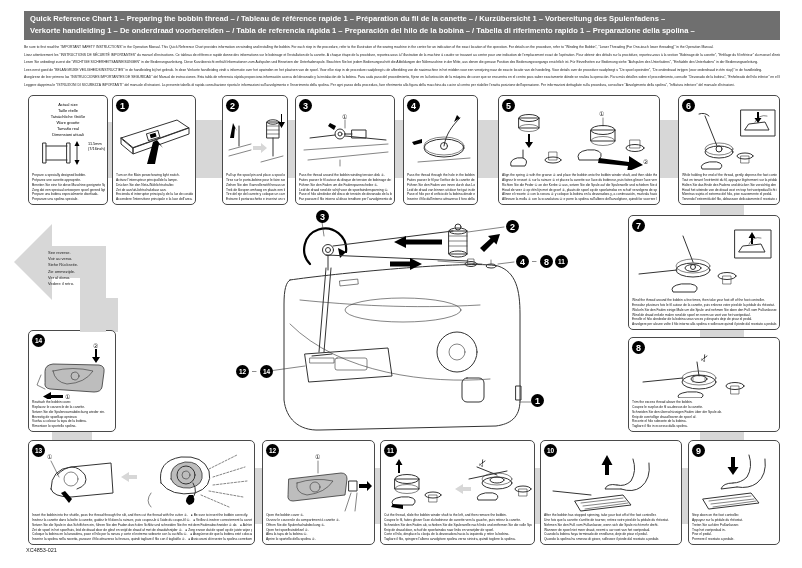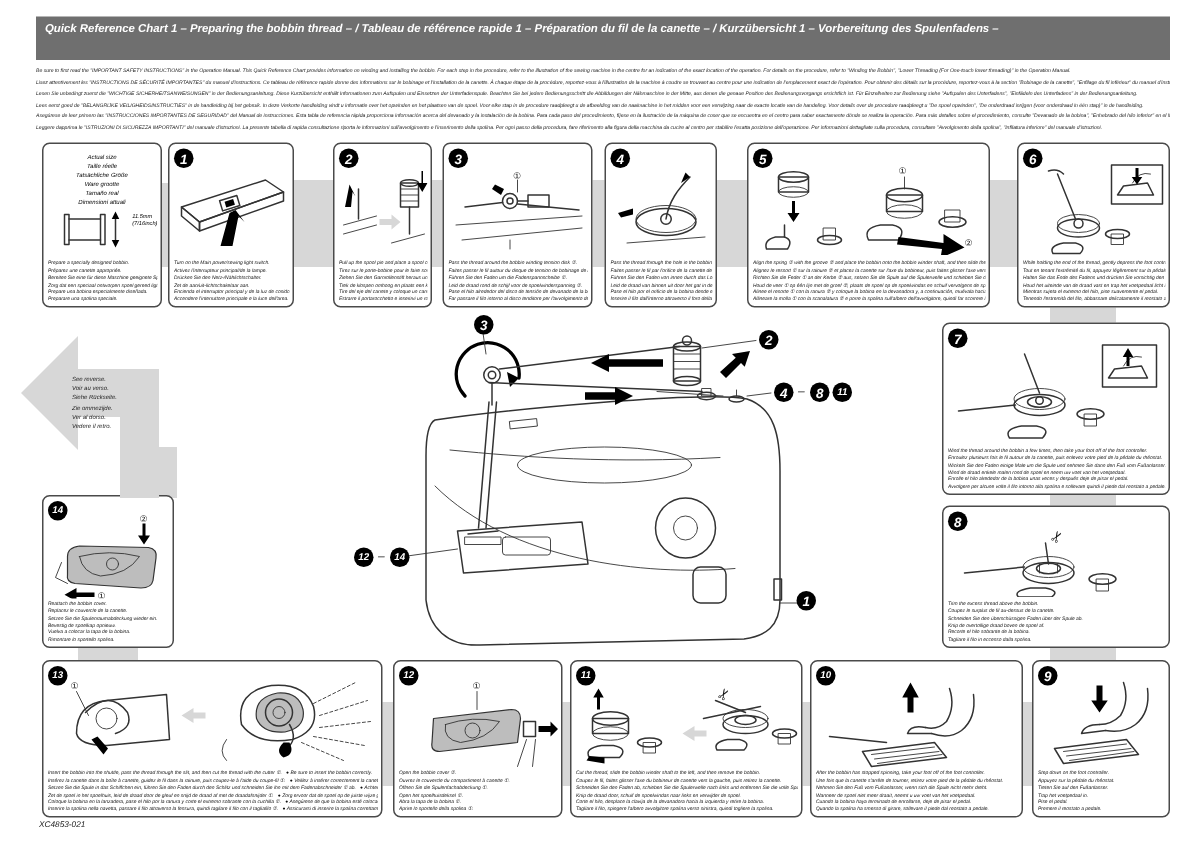--- a/index.html
+++ b/index.html
@@ -1,16 +1,16 @@
 <!DOCTYPE html>
 <html><head>
 <meta charset="utf-8">
 <style>
   html,body{margin:0;padding:0;background:#e8e8e8;}
-  #page{position:relative;width:802px;height:568px;background:#ffffff;font-family:"Liberation Sans",sans-serif;overflow:hidden;font-style:italic;}
+  #page{position:relative;width:802px;height:568px;background:#ffffff;font-family:"Liberation Sans",sans-serif;overflow:hidden;}
   
   #hdr{position:absolute;left:24px;top:11px;width:756px;height:29px;background:#6f6f6f;color:#fff;
        font-weight:bold;font-size:7.6px;line-height:12px;padding:2px 6px;box-sizing:border-box;white-space:nowrap;overflow:hidden;}
   
   #intro{position:absolute;left:24px;top:44px;width:756px;height:48px;color:#222;}
   #intro div{font-size:3.4px;line-height:7.6px;white-space:nowrap;overflow:hidden;}
   
   .box{position:absolute;border:1px solid #4a4a4a;border-radius:5px;background:#fff;box-sizing:border-box;overflow:hidden;}
   .badge{position:absolute;top:3px;left:3px;width:13px;height:13px;border-radius:50%;background:#000;color:#fff;
          font-weight:bold;font-size:9px;display:flex;align-items:center;justify-content:center;z-index:3;}
@@ -41,20 +41,21 @@
   .ddash{position:absolute;font-size:8px;color:#111;z-index:4;}
   #pn{position:absolute;left:26px;top:547px;font-size:5.5px;color:#222;}
 </style>
 </head>
 <body>
 
 <div id="page">
 
   <div id="hdr">
     <div>Quick Reference Chart 1  – Preparing the bobbin thread – / Tableau de référence rapide 1  – Préparation du fil de la canette – / Kurzübersicht 1  – Vorbereitung des Spulenfadens –</div>
+    <div>Verkorte handleiding 1  – De onderdraad voorbereiden – / Tabla de referencia rápida 1  – Preparación del hilo de la bobina – / Tabella di riferimento rapido 1  – Preparazione della spolina –</div>
   </div>
 
   <div id="intro">
     <div>Be sure to first read the "IMPORTANT SAFETY INSTRUCTIONS" in the Operation Manual. This Quick Reference Chart provides information on winding and installing the bobbin. For each step in the procedure, refer to the illustration of the sewing machine in the centre for an indication of the exact location of the operation. For details on the procedure, refer to "Winding the Bobbin", "Lower Threading (For One-touch lower threading)" in the Operation Manual.</div>
     <div>Lisez attentivement les "INSTRUCTIONS DE SÉCURITÉ IMPORTANTES" du manuel d'instructions. Ce tableau de référence rapide donne des informations sur le bobinage et l'installation de la canette. À chaque étape de la procédure, reportez-vous à l'illustration de la machine à coudre se trouvant au centre pour une indication de l'emplacement exact de l'opération. Pour obtenir des détails sur la procédure, reportez-vous à la section "Bobinage de la canette", "Enfilage du fil inférieur" du manuel d'instructions.</div>
     <div>Lesen Sie unbedingt zuerst die "WICHTIGE SICHERHEITSANWEISUNGEN" in der Bedienungsanleitung. Diese Kurzübersicht enthält Informationen zum Aufspulen und Einsetzen der Unterfadenspule. Beachten Sie bei jedem Bedienungsschritt die Abbildungen der Nähmaschine in der Mitte, aus denen die genaue Position des Bedienungsvorgangs ersichtlich ist. Für Einzelheiten zur Bedienung siehe "Aufspulen des Unterfadens", "Einfädeln des Unterfadens" in der Bedienungsanleitung.</div>
     <div>Lees eerst goed de "BELANGRIJKE VEILIGHEIDSINSTRUCTIES" in de handleiding bij het gebruik. In deze Verkorte handleiding vindt u informatie over het opwinden en het plaatsen van de spoel. Voor elke stap in de procedure raadpleegt u de afbeelding van de naaimachine in het midden voor een verwijzing naar de exacte locatie van de handeling. Voor details over de procedure raadpleegt u "De spoel opwinden", "De onderdraad inrijgen (voor onderdraad in één stap)" in de handleiding.</div>
     <div>Asegúrese de leer primero las "INSTRUCCIONES IMPORTANTES DE SEGURIDAD" del Manual de instrucciones. Esta tabla de referencia rápida proporciona información acerca del devanado y la instalación de la bobina. Para cada paso del procedimiento, fíjese en la ilustración de la máquina de coser que se encuentra en el centro para saber exactamente dónde se realiza la operación. Para más detalles sobre el procedimiento, consulte "Devanado de la bobina", "Enhebrado del hilo inferior" en el Manual de instrucciones.</div>
     <div>Leggere dapprima le "ISTRUZIONI DI SICUREZZA IMPORTANTI" del manuale d'istruzioni. La presente tabella di rapida consultazione riporta le informazioni sull'avvolgimento e l'inserimento della spolina. Per ogni passo della procedura, fare riferimento alla figura della macchina da cucire al centro per stabilire l'esatta posizione dell'operazione. Per informazioni dettagliate sulla procedura, consultare "Avvolgimento della spolina", "Infilatura inferiore" del manuale d'istruzioni.</div>
   </div>

